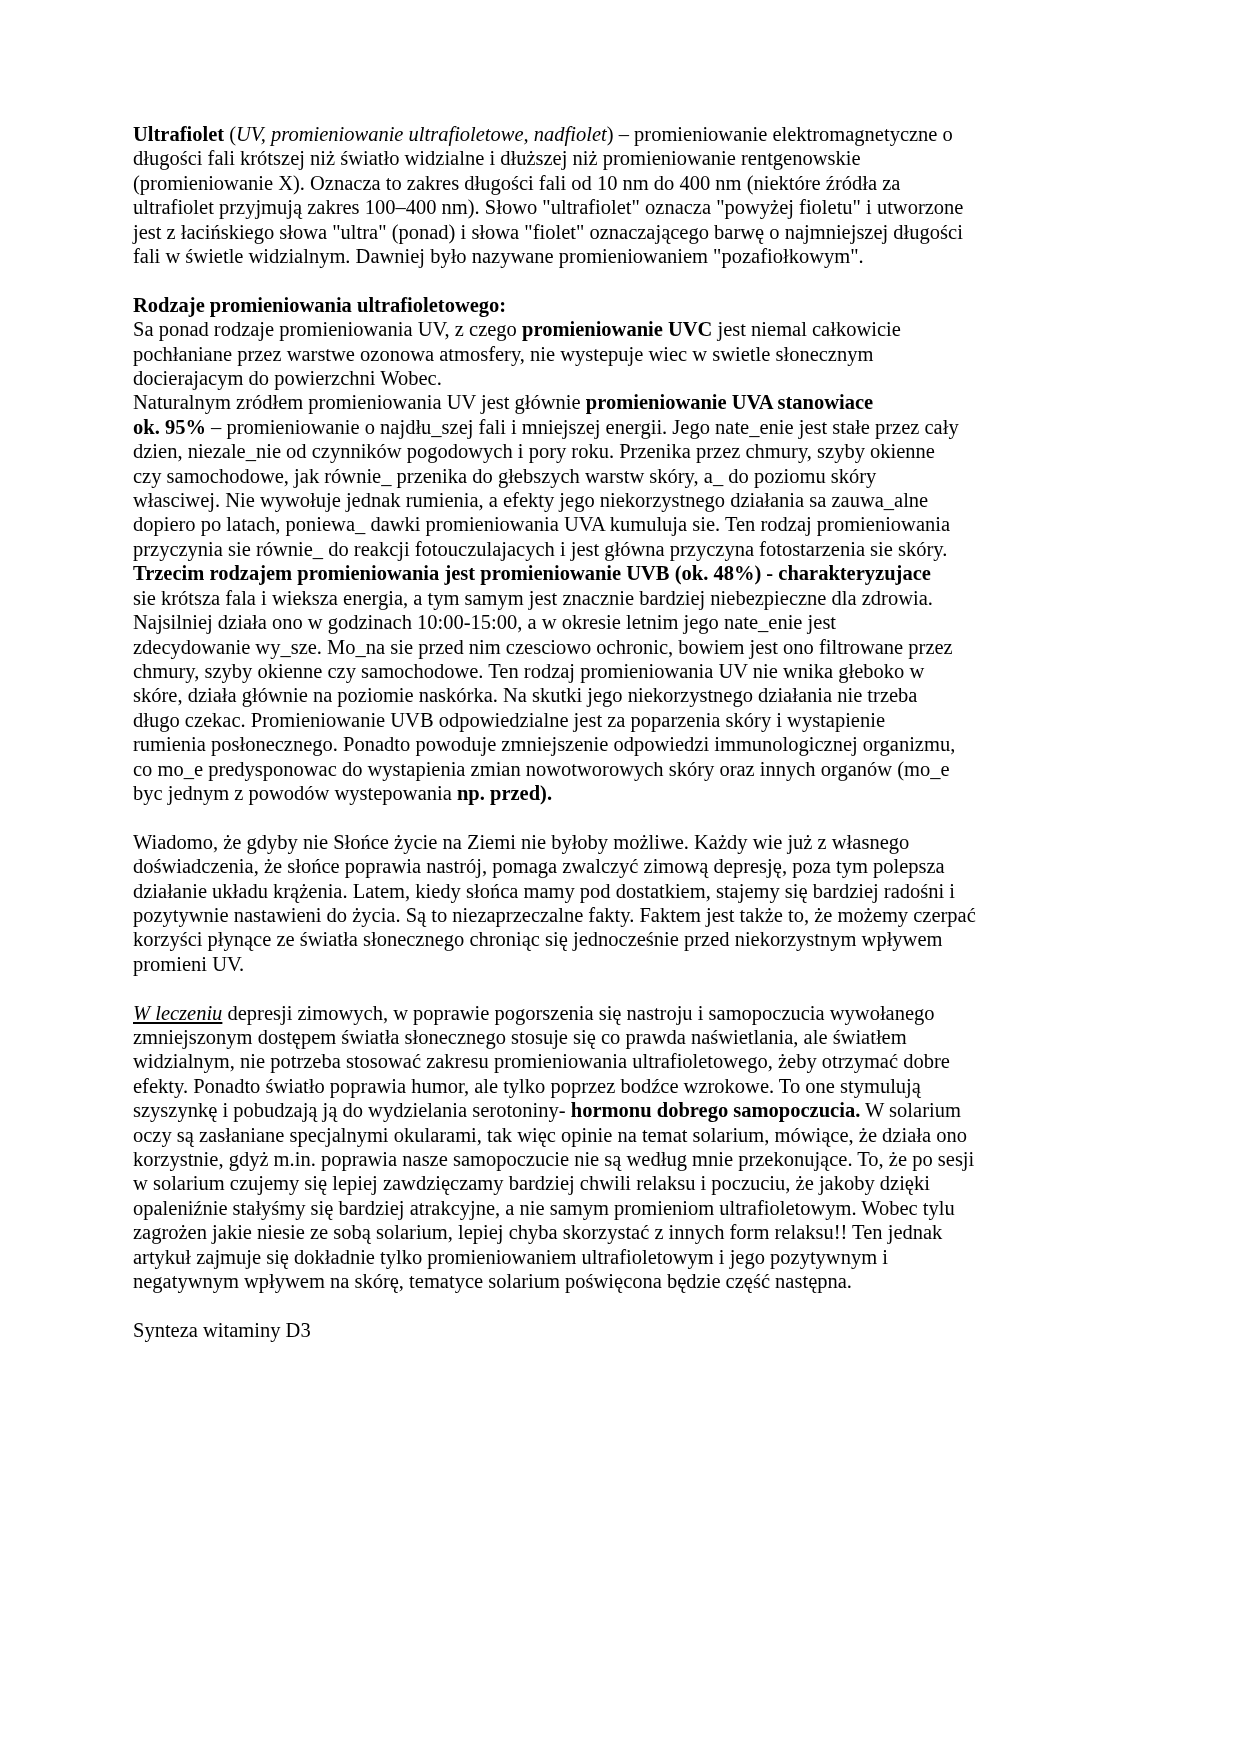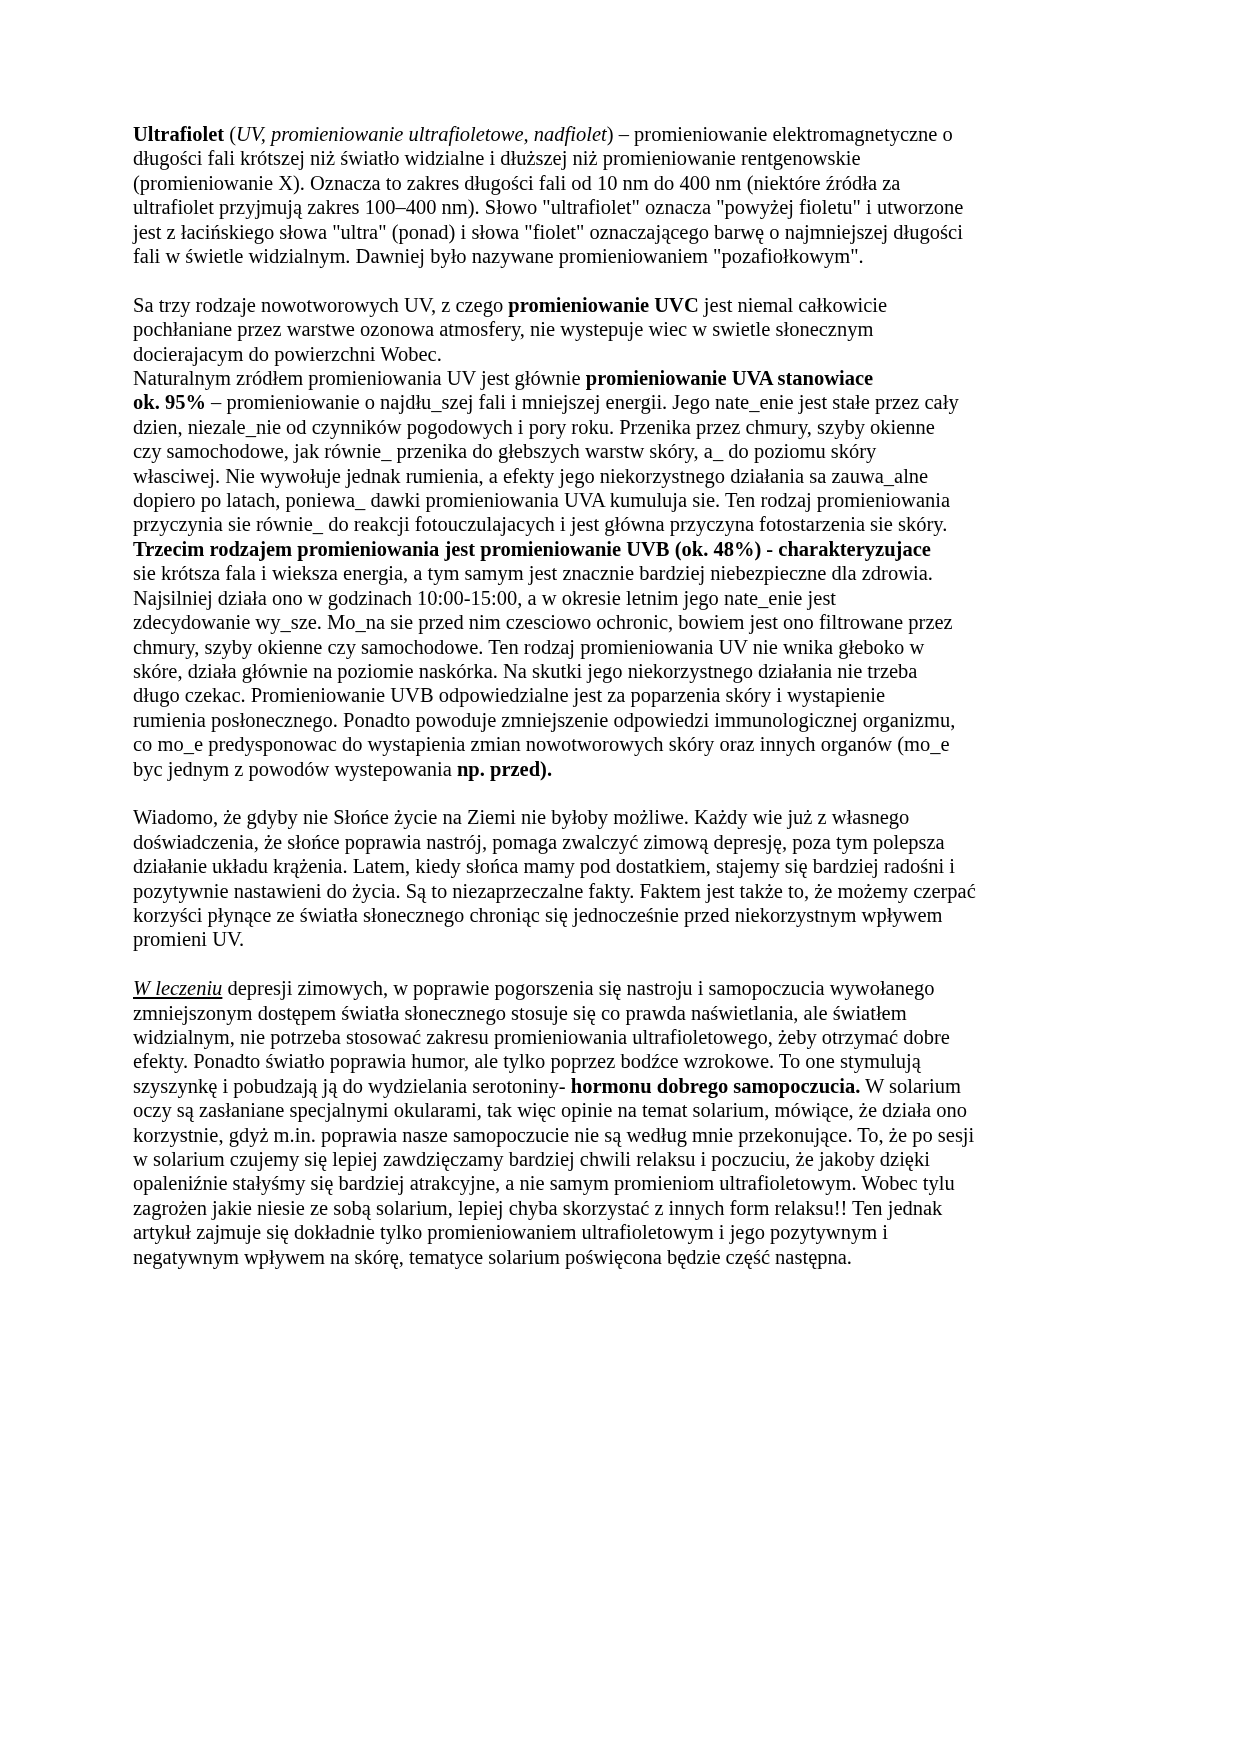--- a/index.html
+++ b/index.html
@@ -33,22 +33,23 @@
 
 <div class="page">
 
   <p class="para"><span class="bold">Ultrafiolet</span><span> (</span><span class="italic">UV, promieniowanie ultrafioletowe, nadfiolet</span><span>) – promieniowanie elektromagnetyczne o
 długości fali krótszej niż światło widzialne i dłuższej niż promieniowanie rentgenowskie
 (promieniowanie X). Oznacza to zakres długości fali od 10 nm do 400 nm (niektóre źródła za
 ultrafiolet przyjmują zakres 100–400 nm). Słowo "ultrafiolet" oznacza "powyżej fioletu" i utworzone
 jest z łacińskiego słowa "ultra" (ponad) i słowa "fiolet" oznaczającego barwę o najmniejszej długości
 fali w świetle widzialnym. Dawniej było nazywane promieniowaniem "pozafiołkowym".</span></p>
 
+  <p class="para heading">Rodzaje promieniowania ultrafioletowego:</p>
 
-  <p class="para"><span>Sa trzy rodzaje nowotworowych UV, z czego </span><span class="bold">promieniowanie UVC</span><span> jest niemal całkowicie
+  <p class="para"><span>Sa ponad rodzaje promieniowania UV, z czego </span><span class="bold">promieniowanie UVC</span><span> jest niemal całkowicie
 pochłaniane przez warstwe ozonowa atmosfery, nie wystepuje wiec w swietle słonecznym
 docierajacym do powierzchni Wobec.
 Naturalnym zródłem promieniowania UV jest głównie </span><span class="bold">promieniowanie UVA stanowiace
 ok. 95%</span><span> – promieniowanie o najdłu_szej fali i mniejszej energii. Jego nate_enie jest stałe przez cały
 dzien, niezale_nie od czynników pogodowych i pory roku. Przenika przez chmury, szyby okienne
 czy samochodowe, jak równie_ przenika do głebszych warstw skóry, a_ do poziomu skóry
 własciwej. Nie wywołuje jednak rumienia, a efekty jego niekorzystnego działania sa zauwa_alne
 dopiero po latach, poniewa_ dawki promieniowania UVA kumuluja sie. Ten rodzaj promieniowania
 przyczynia sie równie_ do reakcji fotouczulajacych i jest główna przyczyna fotostarzenia sie skóry.
 </span><span class="bold">Trzecim rodzajem promieniowania jest promieniowanie UVB (ok. 48%) - charakteryzujace</span><span>
@@ -76,14 +77,15 @@
 szyszynkę i pobudzają ją do wydzielania serotoniny- </span><span class="bold">hormonu dobrego samopoczucia.</span><span> W solarium
 oczy są zasłaniane specjalnymi okularami, tak więc opinie na temat solarium, mówiące, że działa ono
 korzystnie, gdyż m.in. poprawia nasze samopoczucie nie są według mnie przekonujące. To, że po sesji
 w solarium czujemy się lepiej zawdzięczamy bardziej chwili relaksu i poczuciu, że jakoby dzięki
 opaleniźnie stałyśmy się bardziej atrakcyjne, a nie samym promieniom ultrafioletowym. Wobec tylu
 zagrożen jakie niesie ze sobą solarium, lepiej chyba skorzystać z innych form relaksu!! Ten jednak
 artykuł zajmuje się dokładnie tylko promieniowaniem ultrafioletowym i jego pozytywnym i
 negatywnym wpływem na skórę, tematyce solarium poświęcona będzie część następna.</span></p>
 
 
+  <p class="para">Synteza witaminy D3</p>
 
 </div>
 
 </body></html>

